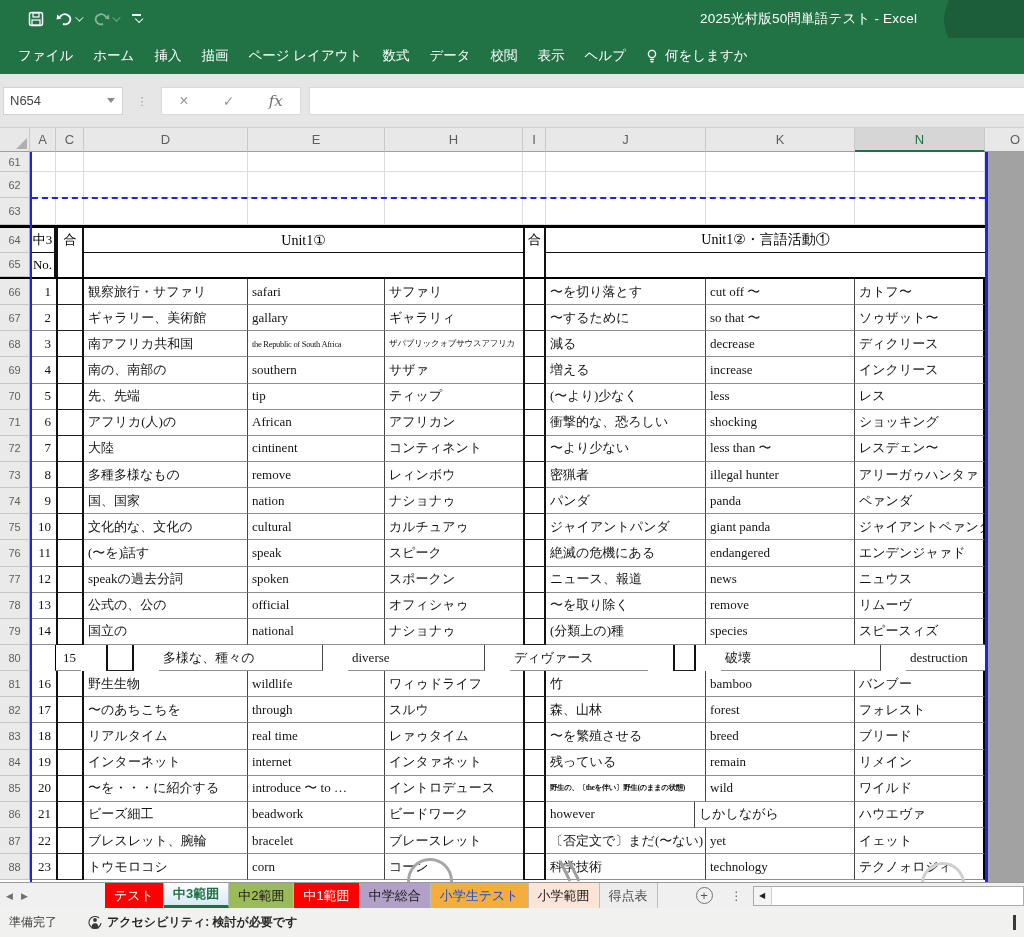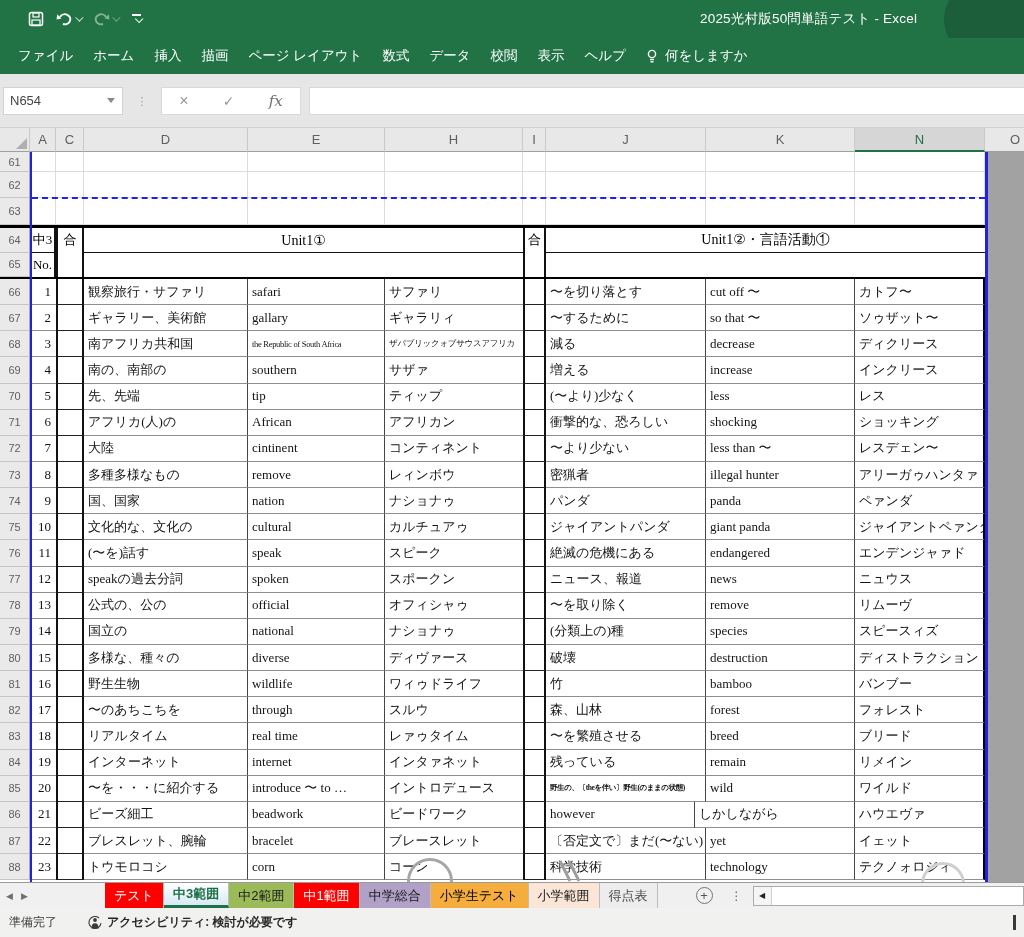--- a/index.html
+++ b/index.html
@@ -413,21 +413,21 @@
         <div class="cell c-no ser " style="width: 26px;">14</div>
         <div class="cell c-box " style="width: 28px;"></div>
         <div class="cell c-txt ser vr" style="width: 164px;">国立の</div>
         <div class="cell c-txt ser vr" style="width: 137px;">national</div>
         <div class="cell c-txt ser " style="width: 138px;">ナショナゥ</div>
         <div class="cell c-box " style="width: 23px;"></div>
         <div class="cell c-txt ser vr" style="width: 160px;">(分類上の)種</div>
         <div class="cell c-txt ser vr" style="width: 149px;">species</div>
         <div class="cell c-txt ser vrX" style="width: 130px;">スピースィズ</div>
       </div>
-      <div class="grow" style="height: 26.15px;">
+      <div class="grow" style="height: 26.15px; gap: 25px;">
         <div class="rh">80</div>
         <div class="cell c-no ser " style="width: 26px;">15</div>
         <div class="cell c-box " style="width: 28px;"></div>
         <div class="cell c-txt ser vr" style="width: 164px;">多様な、種々の</div>
         <div class="cell c-txt ser vr" style="width: 137px;">diverse</div>
         <div class="cell c-txt ser " style="width: 138px;">ディヴァース</div>
         <div class="cell c-box " style="width: 23px;"></div>
         <div class="cell c-txt ser vr" style="width: 160px;">破壊</div>
         <div class="cell c-txt ser vr" style="width: 149px;">destruction</div>
         <div class="cell c-txt ser vrX" style="width: 130px;">ディストラクション</div>
@@ -545,21 +545,21 @@
   <div class="tnav">
     <span>◀</span>
     <span>▶</span>
   </div>
   <div style="display:flex;align-items:stretch;">
       <div class="stab" style="background: rgb(255, 0, 0); color: rgb(255, 255, 255);">テスト</div>
       <div class="stab stab-active" style="color: rgb(30, 113, 69);">中3範囲</div>
       <div class="stab" style="background: rgb(155, 187, 89); color: rgb(26, 26, 26);">中2範囲</div>
       <div class="stab" style="background: rgb(255, 0, 0); color: rgb(255, 255, 255);">中1範囲</div>
       <div class="stab" style="background: rgb(178, 161, 199); color: rgb(26, 26, 26);">中学総合</div>
-      <div class="stab" style="background: rgb(245, 174, 61); color: #000000;">小学生テスト</div>
+      <div class="stab" style="background: rgb(245, 174, 61); color: #1d4ed8;">小学生テスト</div>
       <div class="stab" style="background: rgb(251, 229, 214); color: rgb(26, 26, 26);">小学範囲</div>
       <div class="stab" style="background: rgb(237, 237, 237); color: rgb(74, 74, 74);">得点表</div>
     </div>
   <div class="newsheet">
     <span>+</span>
   </div>
   <div class="tbdots">⋮</div>
   <div class="hscroll">
     <div class="arr">◀</div>
     <div style="flex:1;background:#fff;"></div>

